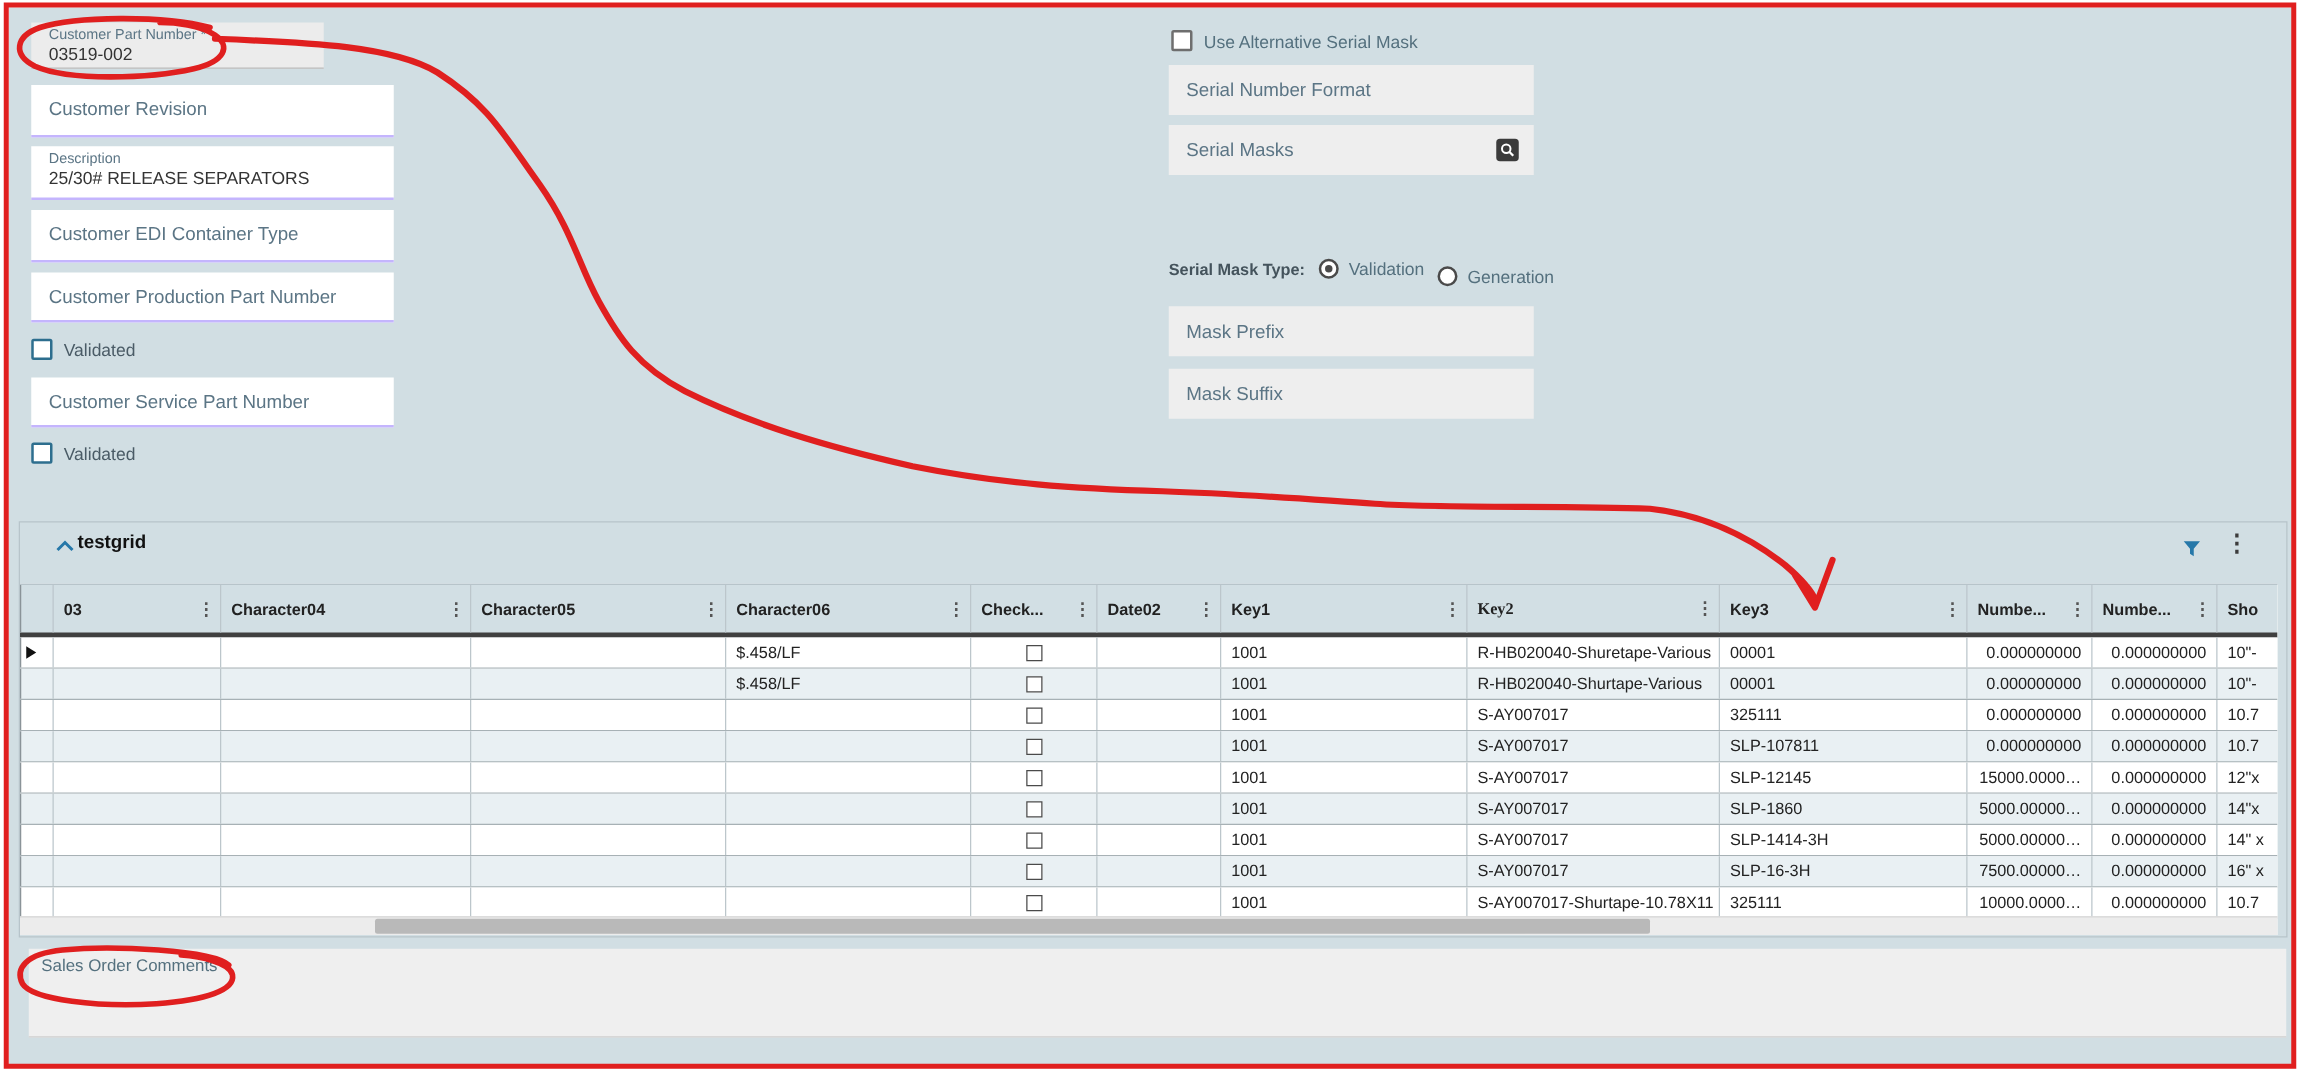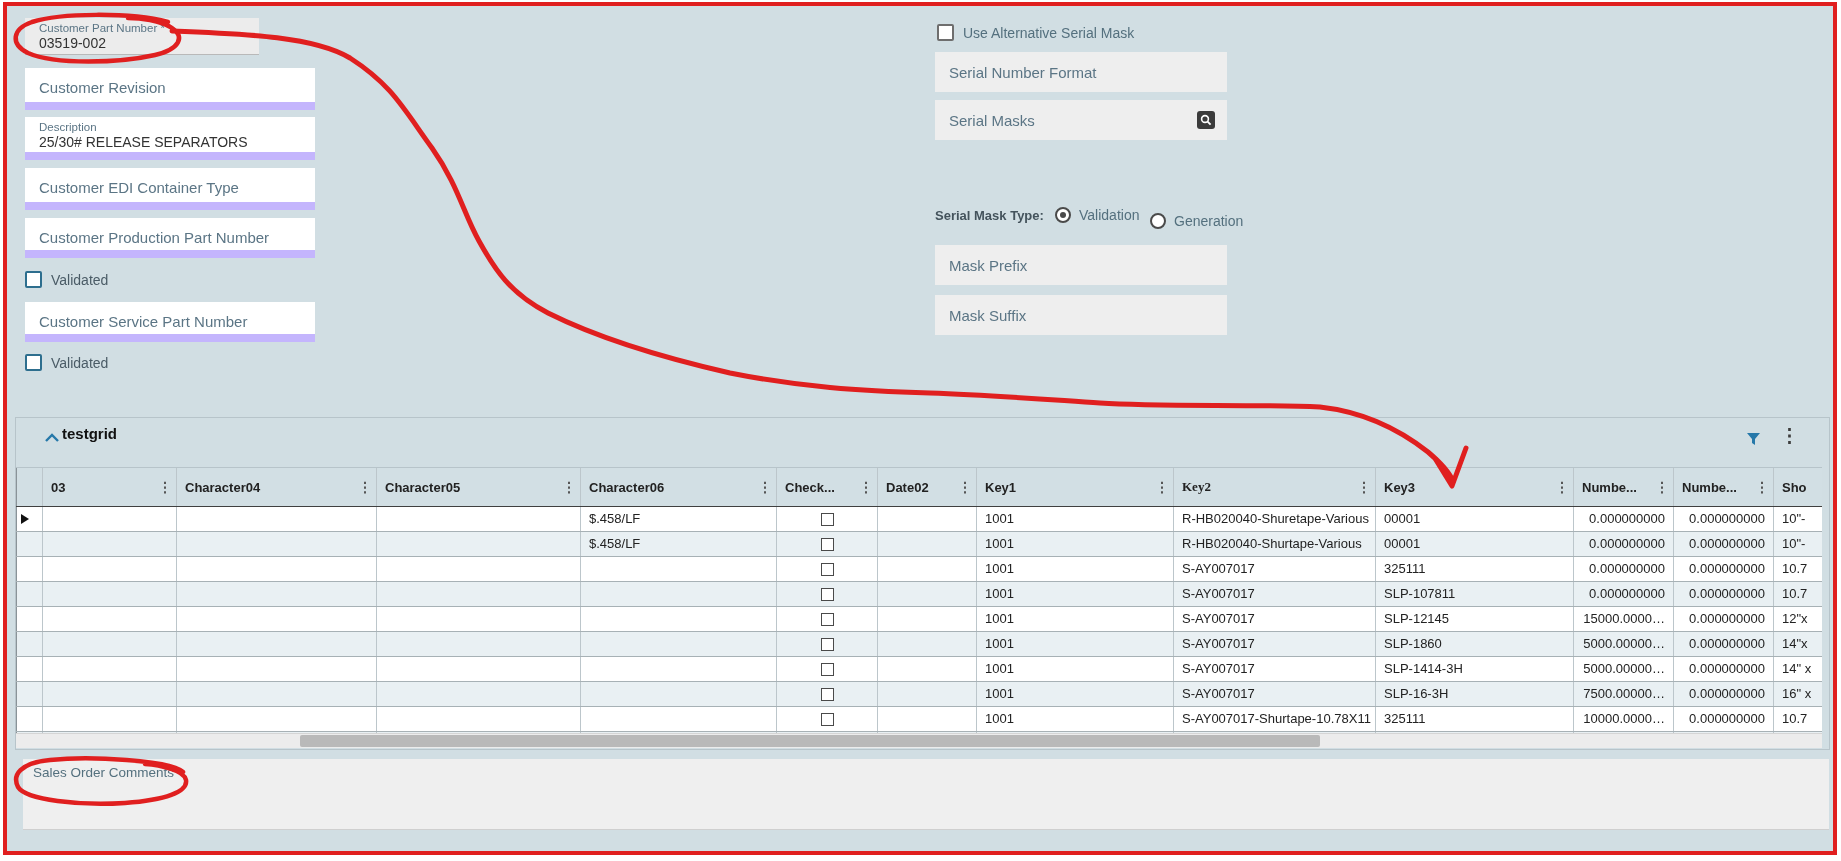--- a/index.html
+++ b/index.html
@@ -1,19 +1,19 @@
 <!DOCTYPE html>
 <html><head>
 <meta charset="utf-8">
 <style>
   html,body{margin:0;padding:0;background:#ffffff;}
   .page{position:relative;width:1841px;height:861px;font-family:"Liberation Sans",sans-serif;overflow:hidden;background:#ffffff;}
   .content{position:absolute;left:7px;top:6px;width:1827px;height:847px;background:#d1dee3;}
   
-  .field{position:absolute;background:#ffffff;border-bottom:8px solid #c4b5fd;box-sizing:border-box;}
+  .field{position:absolute;background:#ffffff;border-bottom:2px solid #c4b5fd;box-sizing:border-box;}
   .field .ph{display:block;padding:11px 0 0 14px;font-size:15px;color:#5b7585;}
   .field .mini{display:block;padding:4px 0 0 14px;font-size:11.5px;color:#5b7585;}
   .field .val{display:block;padding:1px 0 0 14px;font-size:14px;color:#333;}
   .field.readonly{background:#ececec;border-bottom:1px solid #b9b9b9;}
   .gfield{position:absolute;background:#eeeeee;box-sizing:border-box;}
   .gfield .ph{display:block;padding:12px 0 0 14px;font-size:15px;color:#5b7585;}
   .cbrow{position:absolute;display:flex;align-items:center;gap:9px;}
   .cbox{width:17px;height:17px;background:#fff;border:2px solid #2d6e8e;box-sizing:border-box;border-radius:2px;}
   .cbox.grey{border-color:#6e6e6e;}
   .cblabel{font-size:14px;color:#4a5b66;}
@@ -21,21 +21,21 @@
   .radio.sel::after{content:"";position:absolute;left:3px;top:3px;width:6px;height:6px;border-radius:50%;background:#4a4a4a;}
   
   .panel{position:absolute;left:15px;top:417px;width:1815px;height:333px;background:#d1dee3;border:1px solid #b7c4ca;box-sizing:border-box;}
   .panel-title{position:absolute;left:62px;top:425px;font-size:15px;font-weight:bold;color:#111;}
   .chev{position:absolute;left:44px;top:430px;}
   .filter-ic{position:absolute;left:1746px;top:432px;}
   .kebab-big{position:absolute;left:1780px;top:426px;font-size:19px;font-weight:bold;color:#3c3c3c;line-height:20px;}
   
   .grid{position:absolute;left:16px;top:467px;width:1806px;height:281px;overflow:hidden;border-top:1px solid #b7c4ca;box-sizing:border-box;background:#fff;}
   .grow{display:flex;width:1806px;}
-  .ghead{height:38px;background:#d2dfe4;border-bottom:1px solid #404040;}
+  .ghead{height:38px;background:#d2dfe4;border-bottom:4px solid #404040;}
   .gcell{box-sizing:border-box;border-left:1px solid #bcc6cb;overflow:hidden;white-space:nowrap;}
   .gcell:first-child{border-left:1px solid #8a9398;}
   .hcell{display:flex;align-items:center;justify-content:space-between;padding:0 4px 0 8px;font-size:13px;font-weight:bold;color:#222;}
   .hkebab{font-size:14px;color:#555;font-weight:bold;}
   .brow{height:24px;border-bottom:1px solid #a7b1b5;background:#fff;}
   .brow.alt{background:#e9f0f3;}
   .bcell{font-size:13px;color:#222;line-height:23px;padding:0 8px;}
   .bcell.num{text-align:right;}
   .bcell.ctr{display:flex;align-items:center;justify-content:center;padding:0;}
   .gcheck{width:13px;height:13px;border:1.5px solid #4a4a4a;background:#fff;box-sizing:border-box;}

